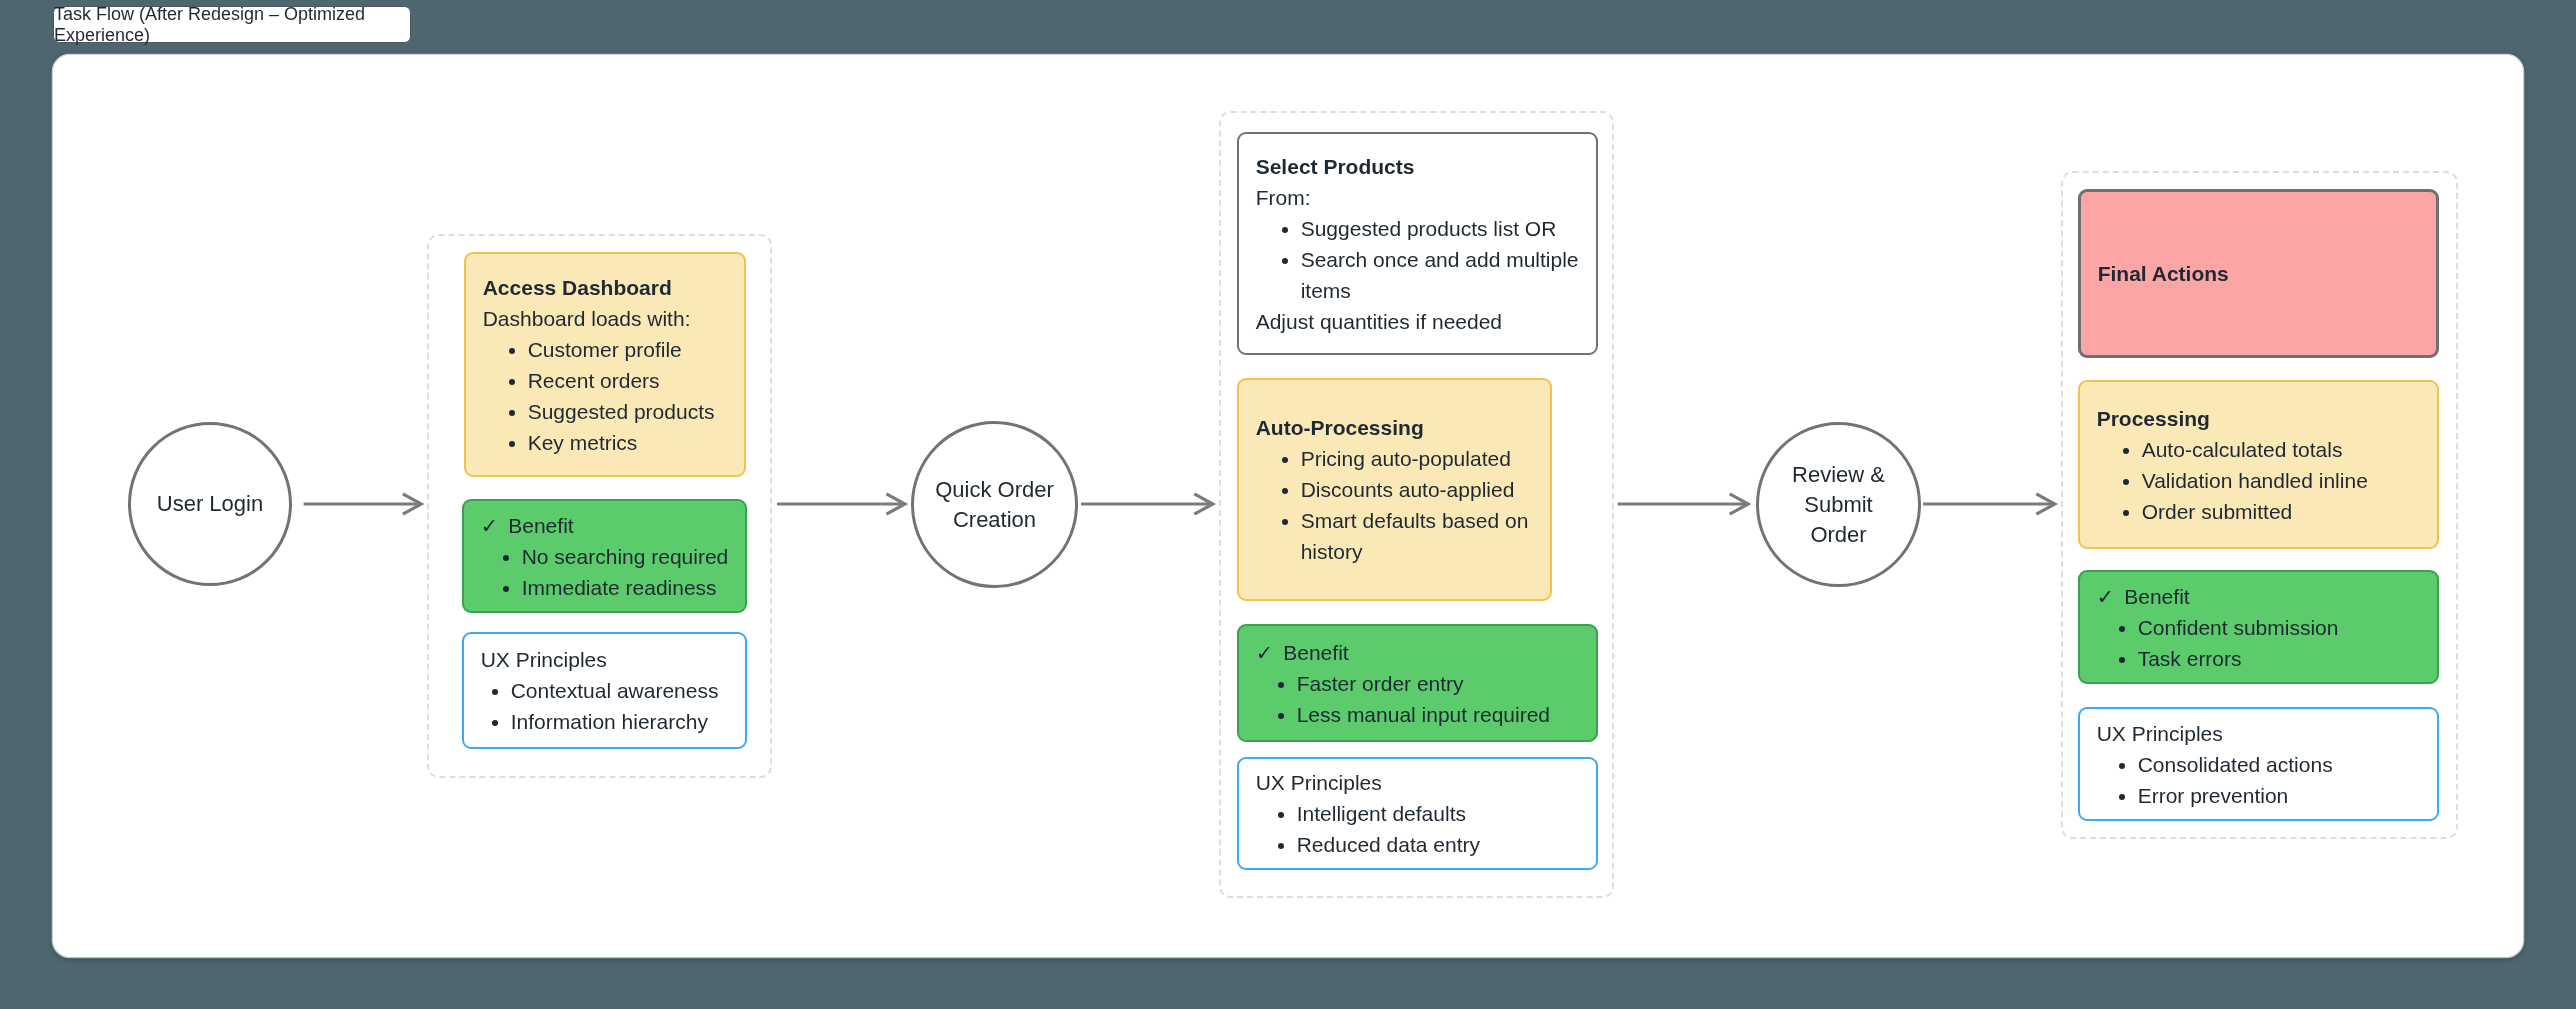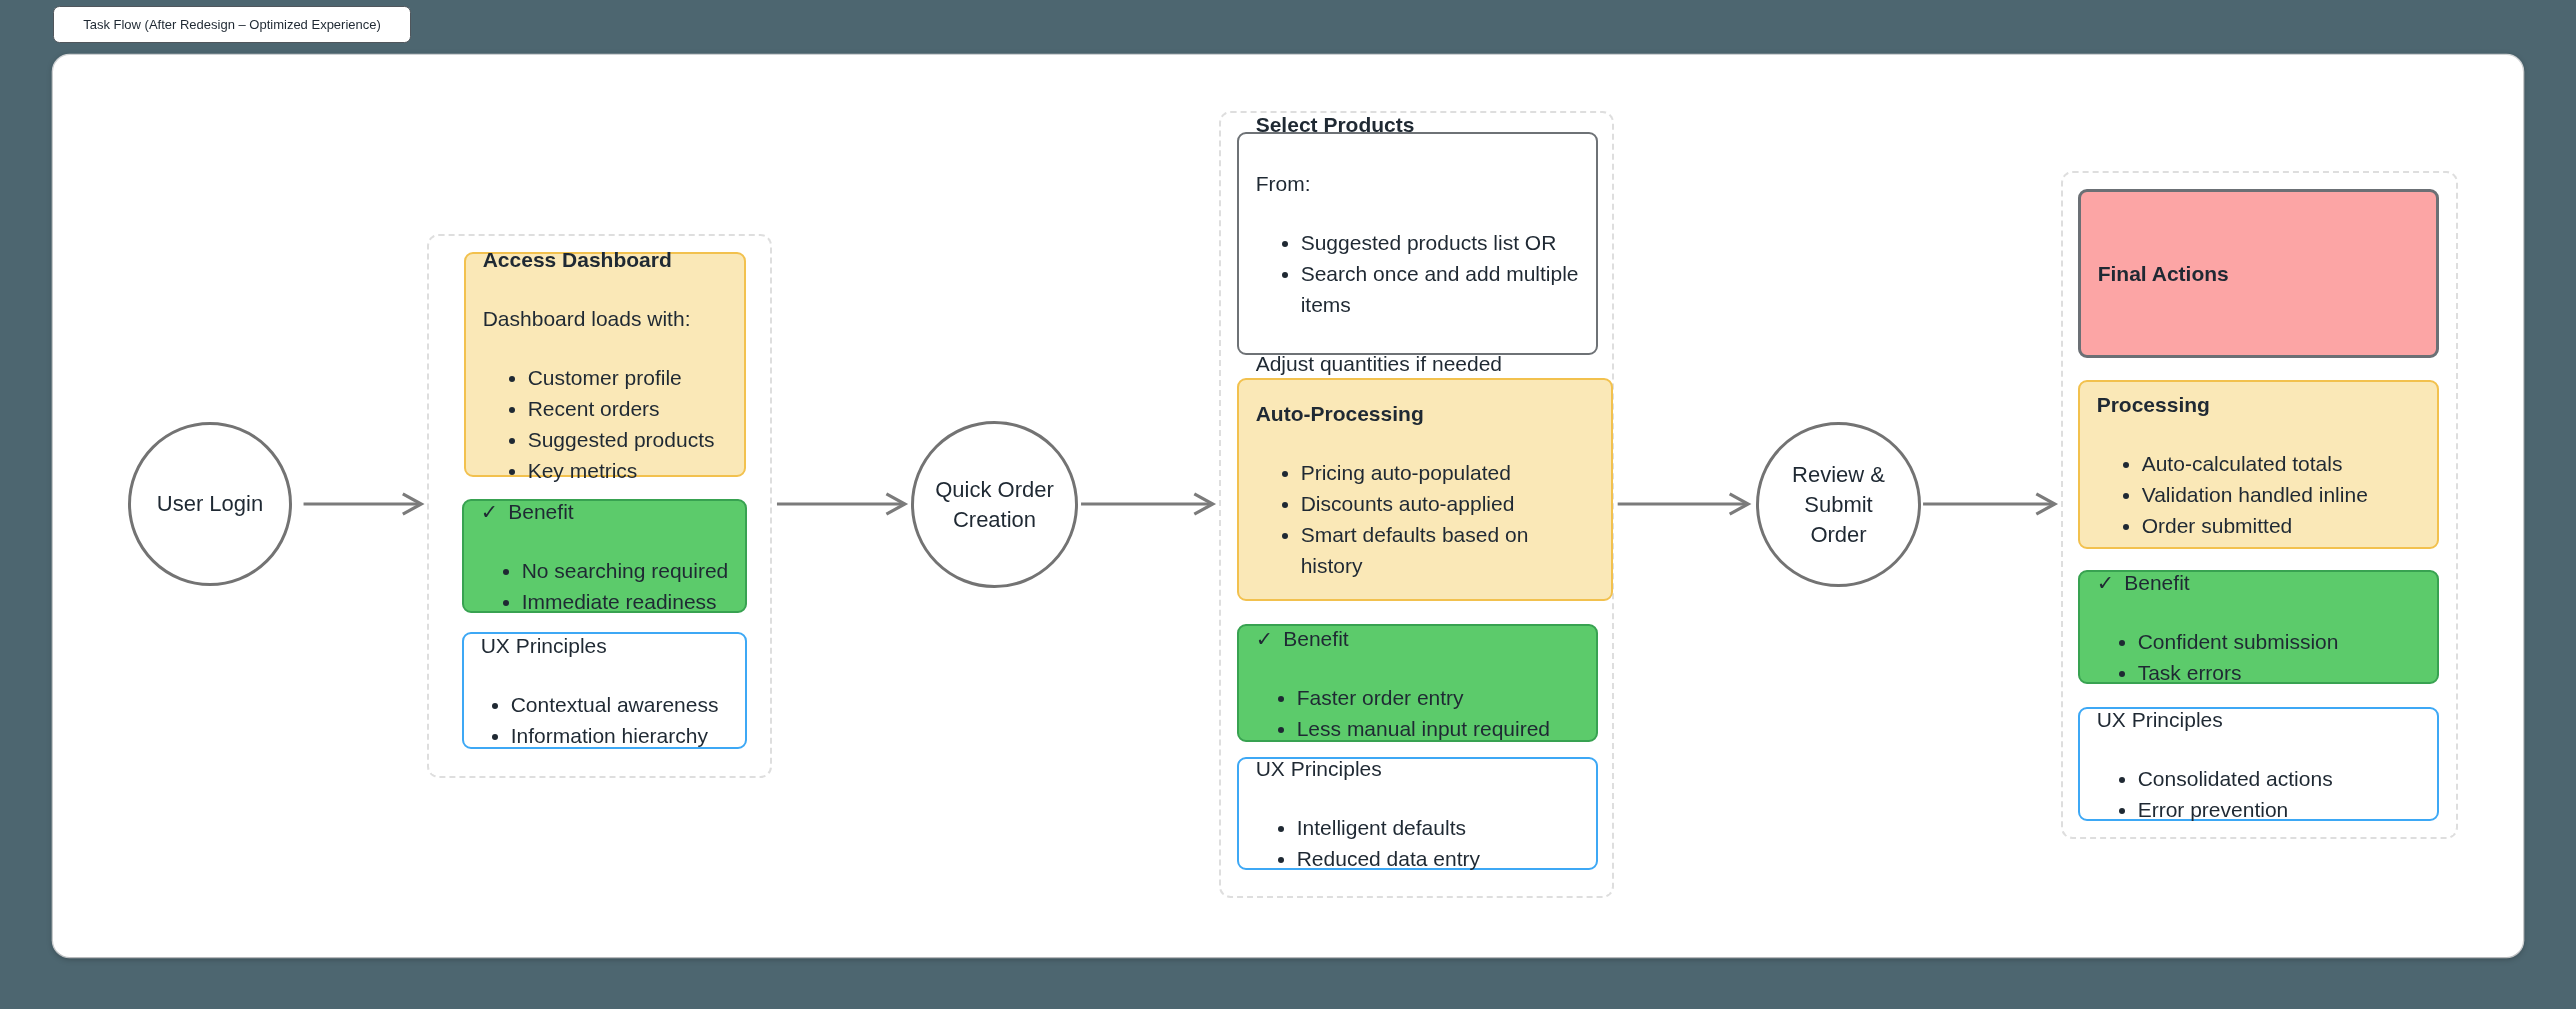--- a/index.html
+++ b/index.html
@@ -3,21 +3,21 @@
 <meta charset="utf-8">
 <style>
   html,body{margin:0;padding:0;background:#4D6670;}
   #root{position:relative;width:2576px;height:1010px;overflow:hidden;
         font-family:"Liberation Sans", sans-serif;color:#1f2933;}
 
   
   .badge{position:absolute;left:53px;top:6.4px;width:358px;height:37px;
          background:#ffffff;border:1.9px solid #50565c;border-radius:6.4px;
          display:flex;align-items:center;justify-content:center;
-         font-size:13px;color:#1f2933;box-sizing:border-box;}
+         font-size:18px;color:#1f2933;box-sizing:border-box;}
 
   
   .canvas{position:absolute;left:53px;top:55px;width:2470px;height:902px;
           background:#ffffff;border-radius:16.7px;
           box-shadow:0 1.9px 6.4px rgba(0,0,0,0.28), 0 0 0 1.3px #e3e6e8;}
 
   
   .group{position:absolute;border:2.6px dashed #dedede;border-radius:11.6px;box-sizing:border-box;}
   #group-1{left:427px;top:234px;width:345px;height:544px;}
   #group-2{left:1219px;top:111px;width:395px;height:787px;}
@@ -27,42 +27,42 @@
   .node{position:absolute;background:#ffffff;border:3.2px solid #737373;border-radius:50%;
         display:flex;flex-direction:column;align-items:center;justify-content:center;
         font-size:22px;line-height:30px;text-align:center;box-sizing:border-box;}
   #node-login{left:128px;top:422px;width:164px;height:164px;}
   #node-quick{left:911px;top:421px;width:167px;height:167px;}
   #node-review{left:1756px;top:422px;width:165px;height:165px;}
 
   
   .card{position:absolute;border-radius:9px;box-sizing:border-box;
         display:flex;flex-direction:column;justify-content:center;
-        font-size:21px;line-height:31px;padding:0 16.7px;gap:28px;}
+        font-size:21px;line-height:31px;padding:0 16.7px;}
   .card.yellow{background:#fae8b7;border:2.6px solid #f2c14e;}
   .card.green {background:#5ccb6b;border:2.6px solid #38a251;}
   .card.blue  {background:#ffffff;border:2.6px solid #3da8f5;}
   .card.plain {background:#ffffff;border:2.6px solid #6e7276;}
   .card.plain-bold{background:#fca5a5;border:3.9px solid #6b7075;}
 
   .card-title{font-weight:bold;}
   .benefit-head{display:flex;align-items:center;gap:10.3px;}
   .check{font-size:20.6px;}
 
   .card ul{margin:0;padding-left:45px;list-style:disc;}
   .card li{white-space:pre-line;}
   .card.flush ul{padding-left:30px;}
   .card.tight ul{padding-left:41px;}
 
   #card-c1-step {left:464px;top:252px;width:282px;height:225px;}
   #card-c1-benefit{left:462px;top:499px;width:285px;height:114px;}
   #card-c1-ux  {left:462px;top:632px;width:285px;height:117px;}
 
   #card-c2-step{left:1237px;top:132px;width:361px;height:223px;}
-  #card-c2-auto{left:1237px;top:378px;width:376px;height:223px;}
+  #card-c2-auto{left:1237px;top:378px;width:315px;height:223px;}
   #card-c2-benefit{left:1237px;top:624px;width:361px;height:118px;}
   #card-c2-ux  {left:1237px;top:757px;width:361px;height:113px;}
 
   #card-c4-final{left:2078px;top:189px;width:361px;height:169px;}
   #card-c4-processing{left:2078px;top:380px;width:361px;height:169px;}
   #card-c4-benefit{left:2078px;top:570px;width:361px;height:114px;}
   #card-c4-ux  {left:2078px;top:707px;width:361px;height:114px;}
 
   
   .arrow{position:absolute;top:490px;height:28px;}

